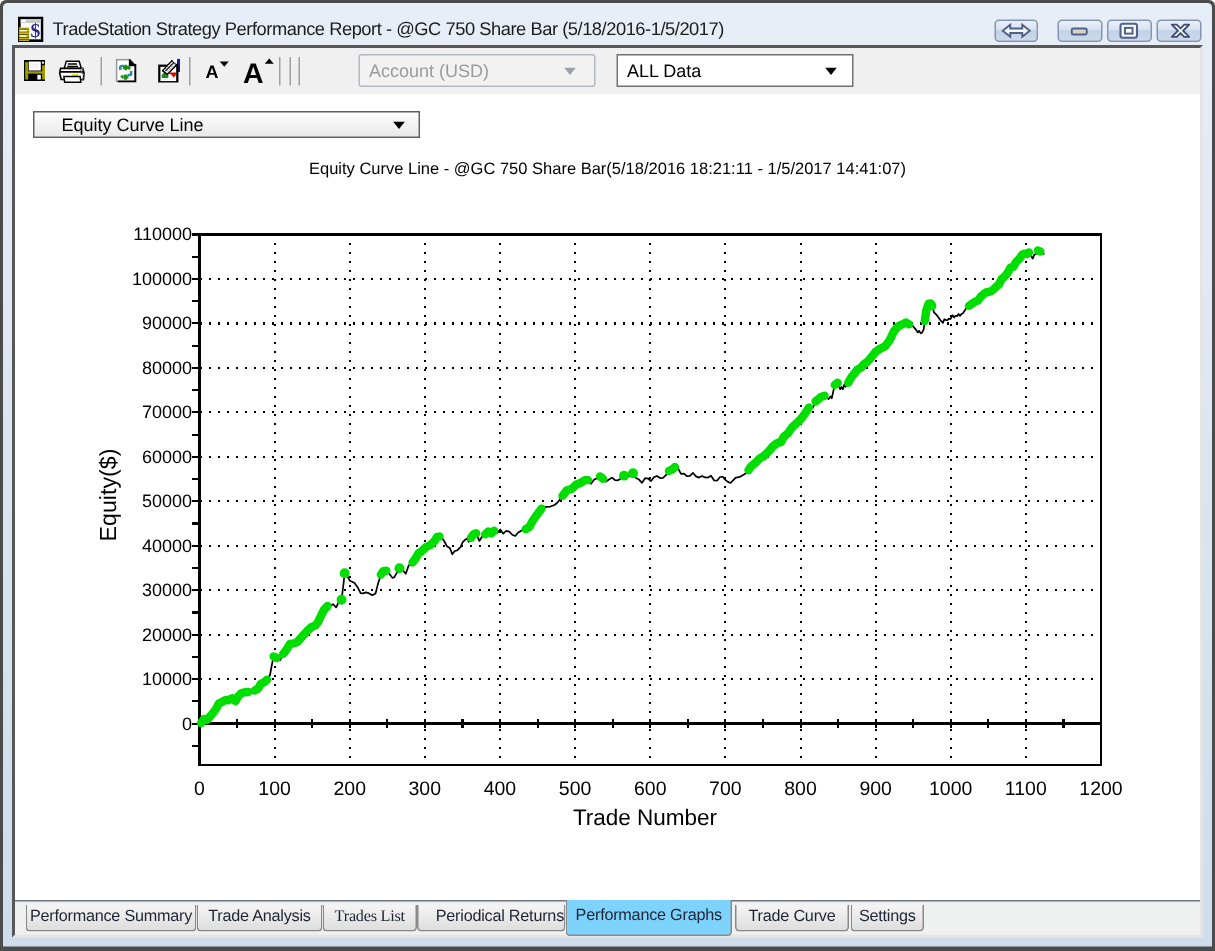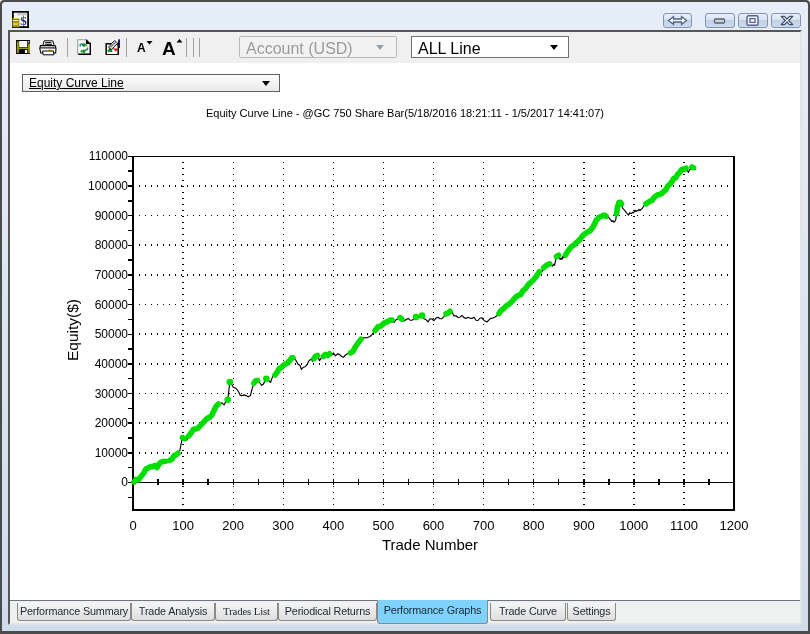--- a/index.html
+++ b/index.html
@@ -6,21 +6,21 @@
   body{width:810px;height:634px;overflow:hidden;font-family:"Liberation Sans",sans-serif;}
   .win{position:absolute;left:0;top:0;width:810px;height:634px;background:#4b4b4b;border-radius:4px 4px 0 0;}
   .winpad{position:absolute;left:2px;top:2px;width:806px;height:629px;background:linear-gradient(#e7eef7 0%,#dce6f2 45%,#cfdcec 100%);border-radius:3px 3px 0 0;}
   .titlebar{position:absolute;left:2px;top:2px;width:806px;height:28px;}
   .title-ico{position:absolute;left:10px;top:9px;width:17px;height:17px;}
   .title-txt{position:absolute;left:33px;top:9.5px;font-size:12.2px;letter-spacing:-0.3px;color:#1c1c1c;white-space:nowrap;}
   .tbtn{position:absolute;top:11px;height:15px;border:1px solid #8494b4;border-radius:3px;background:linear-gradient(#eaf0f8 0%,#d8e2f0 45%,#c2d2e6 50%,#ccd9ea 100%);box-sizing:border-box;}
   .client{position:absolute;left:8px;top:30px;width:794px;height:595px;background:#f0f0f0;border:2px solid #575757;border-right-color:#e4e4e4;border-bottom-color:#e4e4e4;box-sizing:border-box;}
   .toolbar{position:absolute;left:10px;top:32px;width:790px;height:31px;background:#f0f0f0;}
   .tsep{position:absolute;top:6px;width:1px;height:19px;background:#a0a0a0;}
-  .combo{position:absolute;box-sizing:border-box;font-size:16px;}
+  .combo{position:absolute;box-sizing:border-box;font-size:12px;}
   .acombo{left:229px;top:4px;width:158px;height:22px;border:1px solid #b4b8bf;border-radius:2px;background:#f2f2f2;color:#9b9b9b;}
   .dcombo{left:401px;top:4px;width:158px;height:22px;border:1px solid #707070;background:#fff;color:#000;}
   .ctext{position:absolute;left:6px;top:3px;}
   .chart-area{position:absolute;left:10px;top:63px;width:790px;height:537px;background:#fff;}
   .ecombo{position:absolute;left:22px;top:74px;width:258px;height:18px;border:1px solid #606060;background:linear-gradient(#fdfdfd,#e9e9e9);box-sizing:border-box;font-size:12px;color:#000;}
   .chart-title{position:absolute;left:0px;top:107px;width:810px;text-align:center;font-size:11px;font-weight:normal;color:#000;}
   .tabsrow{position:absolute;left:10px;top:600px;width:790px;height:23px;background:#eff0f0;border-top:1px solid #6e7480;box-sizing:border-box;}
   .tab{position:absolute;top:2px;height:18px;box-sizing:border-box;border:1px solid #898989;border-top:none;border-radius:0 0 3px 3px;background:linear-gradient(#f5f5f5,#dedede);font-size:10.8px;letter-spacing:-0.15px;color:#1e2433;text-align:center;line-height:17px;white-space:nowrap;}
   .tab.sel{top:-1px;height:24px;background:#7dd3fc;border-top:none;z-index:2;line-height:21px;}
   svg{position:absolute;left:0;top:0;}
@@ -36,20 +36,21 @@
     <rect x="1.8" y="1.8" width="13.4" height="2.6" fill="#c8c8c8"></rect>
     <rect x="2.2" y="2.2" width="3" height="1.6" fill="#fff"></rect>
     <g>
       <rect x="0.6" y="7.2" width="6.8" height="9" fill="#e8d800"></rect>
       <path d="M0.6 8.4 h6.8 M0.6 10.2 h6.8 M0.6 12 h6.8 M0.6 13.8 h6.8 M0.6 15.2 h6.8" stroke="#6b6000" stroke-width="0.9"></path>
       <rect x="1.2" y="9" width="4.6" height="1" fill="#fffbe0"></rect>
       <rect x="1.2" y="12.6" width="4.6" height="1" fill="#fffbe0"></rect>
     </g>
     <text x="11.6" y="13.6" font-size="13" font-weight="bold" fill="#28288c" text-anchor="middle" font-family="Liberation Serif,serif">$</text>
   </svg>
+  <div class="title-txt">TradeStation Strategy Performance Report - @GC 750 Share Bar (5/18/2016-1/5/2017)</div>
   <div class="tbtn" style="left:661px;width:29px;"></div>
   <div class="tbtn" style="left:703px;width:30px;"></div>
   <div class="tbtn" style="left:736px;width:30px;"></div>
   <div class="tbtn" style="left:769px;width:30px;"></div>
   <svg style="left:661px;top:11px;" width="138" height="15" viewBox="0 0 138 15">
 
     <path d="M5.5 7.5 L10.5 3.5 L10.5 6 L18.5 6 L18.5 3.5 L23.5 7.5 L18.5 11.5 L18.5 9 L10.5 9 L10.5 11.5 Z" fill="#f4f7fb" stroke="#51618a" stroke-width="1.3"></path>
 
     <rect x="51.5" y="6" width="10" height="4" rx="1" fill="#d7d3c8" stroke="#51618a" stroke-width="1.3"></rect>
 
@@ -117,29 +118,29 @@
   <div class="tsep" style="left:176px;"></div>
   <div class="tsep" style="left:183px;"></div>
   <div class="tsep" style="left:189px;"></div>
   <div class="combo acombo">
       <span class="ctext">Account (USD)</span>
     <svg style="left:136px;top:8px;" width="9" height="6">
         <path d="M0 0 L8 0 L4 5 Z" fill="#9aa0a8"></path>
       </svg>
   </div>
   <div class="combo dcombo">
-      <span class="ctext">ALL Line</span>
+      <span class="ctext">ALL Data</span>
     <svg style="left:138px;top:8px;" width="9" height="6">
         <path d="M0 0 L8 0 L4 5 Z" fill="#000"></path>
       </svg>
   </div>
 </div>
 <div class="chart-area"></div>
 <div class="ecombo">
-    <span style="position:absolute;left:6px;top:1px;text-decoration:underline;">Equity Curve Line</span>
+    <span style="position:absolute;left:18px;top:1px;">Equity Curve Line</span>
   <svg style="left:239px;top:6px;" width="9" height="6">
       <path d="M0 0 L8 0 L4 5 Z" fill="#000"></path>
     </svg>
 </div>
 <div class="chart-title">Equity Curve Line - @GC 750 Share Bar(5/18/2016 18:21:11 - 1/5/2017 14:41:07)</div>
 <svg width="810" height="600" viewBox="0 0 810 600" font-family="Liberation Sans,sans-serif">
 <line x1="133.0" y1="452.8" x2="734.0" y2="452.8" stroke="#000" stroke-width="1.5" stroke-dasharray="1.4 4.6" shape-rendering="crispEdges"></line>
 <line x1="133.0" y1="423.1" x2="734.0" y2="423.1" stroke="#000" stroke-width="1.5" stroke-dasharray="1.4 4.6" shape-rendering="crispEdges"></line>
 <line x1="133.0" y1="393.5" x2="734.0" y2="393.5" stroke="#000" stroke-width="1.5" stroke-dasharray="1.4 4.6" shape-rendering="crispEdges"></line>
 <line x1="133.0" y1="363.8" x2="734.0" y2="363.8" stroke="#000" stroke-width="1.5" stroke-dasharray="1.4 4.6" shape-rendering="crispEdges"></line>
@@ -261,17 +262,17 @@
 <path d="M616.5,214.0 L617.5,207.0 L619.0,202.5 L620.5,202.3 L621.5,204.0" fill="none" stroke="#00DE00" stroke-width="5.6" stroke-linecap="round" stroke-linejoin="round"></path>
 <path d="M646.0,203.9 L648.0,202.5 L650.0,201.1 L652.0,200.4 L653.9,197.7 L656.0,195.9 L657.9,194.7 L660.0,194.4 L661.8,193.4 L663.8,191.4 L665.8,189.8 L667.8,186.0 L669.7,184.4 L671.7,182.0 L673.7,178.4 L675.6,177.8 L677.6,174.4 L679.6,172.6 L681.5,169.7 L683.0,169.1 L684.7,169.3 L686.0,168.3" fill="none" stroke="#00DE00" stroke-width="5.6" stroke-linecap="round" stroke-linejoin="round"></path>
 <path d="M692.0,167.0 L693.5,167.7" fill="none" stroke="#00DE00" stroke-width="5.6" stroke-linecap="round" stroke-linejoin="round"></path>
 <text x="77.5" y="330" font-size="15.5" fill="#000" text-anchor="middle" transform="rotate(-90 77.5 330)">Equity($)</text>
 <text x="430" y="550" font-size="15" fill="#000" text-anchor="middle">Trade Number</text>
 </svg>
 <div class="tabsrow">
   <div class="tab" style="left:7px;width:114px;">Performance Summary</div>
   <div class="tab" style="left:121px;width:84px;">Trade Analysis</div>
   <div class="tab" style="left:205px;width:63px;font-family:Liberation Serif, serif;">Trades List</div>
-  <div class="tab" style="left:268px;width:99px;">Periodical Returns</div>
+  <div class="tab" style="left:268px;width:99px;text-align:right;">Periodical Returns</div>
   <div class="tab sel" style="left:367px;width:111px;">Performance Graphs</div>
   <div class="tab" style="left:480px;width:76px;">Trade Curve</div>
   <div class="tab" style="left:557px;width:49px;">Settings</div>
 </div>
 
 </body></html>

